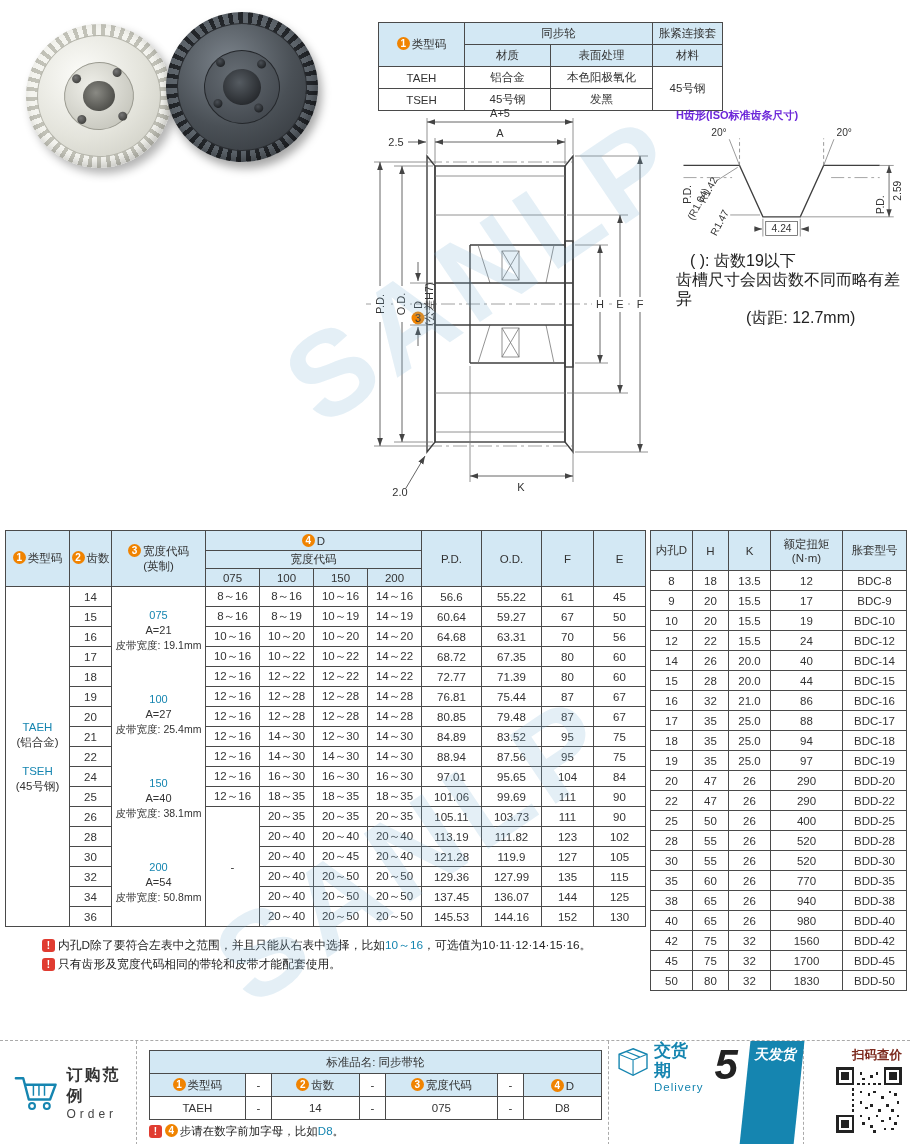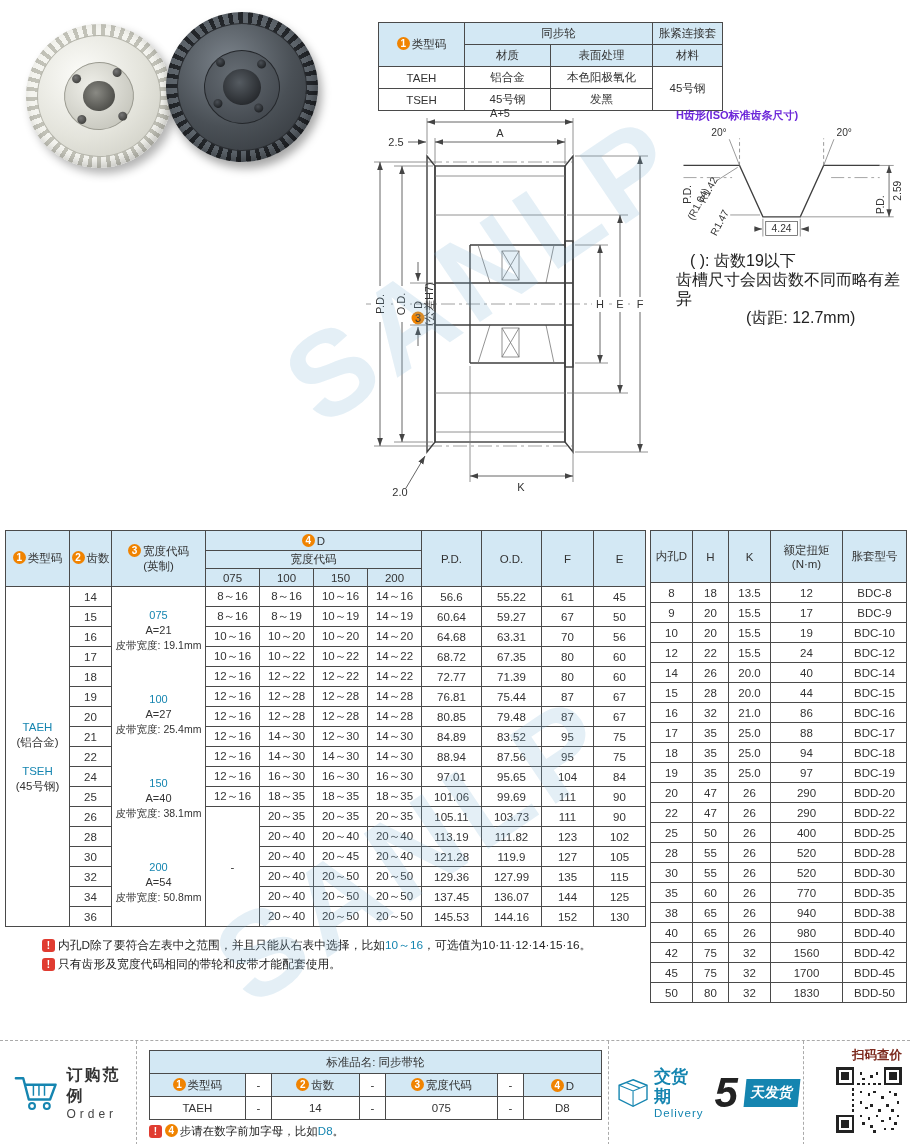--- a/index.html
+++ b/index.html
@@ -65,21 +65,21 @@
   
   .bottom-strip{position:absolute;left:0;top:1040px;width:910px;height:104px;
         border-top:1px dashed #aaa;display:flex;align-items:stretch;}
   .ex-head{width:145px;display:flex;align-items:center;gap:8px;padding-left:14px;border-right:1px dashed #aaa;}
   .ex-zh{font-size:16px;font-weight:bold;color:#333;letter-spacing:2px;}
   .ex-en{font-size:12px;color:#444;letter-spacing:4px;}
   .ex-body{flex:1;padding:9px 6px 0 12px;}
   .otable{width:452px;}
   .otable td{height:22px;}
   .onote{margin-top:4px;font-size:11.5px;color:#222;}
-  .delivery{width:182px;border-left:1px dashed #aaa;display:flex;align-items:center;gap:5px;padding:0 4px 0 8px;}
+  .delivery{width:182px;border-left:1px dashed #aaa;display:flex;gap:5px;padding:0 4px 0 8px;}
   .dzh{color:#1585b0;font-weight:bold;font-size:17px;line-height:20px;}
   .den{color:#1585b0;font-size:11.5px;letter-spacing:1px;}
   .dnum{font-size:42px;font-style:italic;font-weight:bold;color:#222;margin:0 2px 0 6px;}
   .dunit{background:#1585b0;color:#fff;font-size:14px;font-weight:bold;padding:5px 6px;transform:skewX(-6deg);white-space:nowrap;}
   .qrblock{width:112px;border-left:1px dashed #aaa;padding:6px 8px 0 4px;text-align:right;}
   .qrlabel{color:#7d2b1f;font-weight:bold;font-size:12.5px;margin-bottom:3px;}
   .qrsvg{width:66px;height:66px;}
   
   .wm{position:absolute;font-weight:bold;color:rgba(120,175,210,.20);transform:rotate(-34deg);
       letter-spacing:8px;pointer-events:none;z-index:5;font-size:120px;font-family:"Liberation Sans",sans-serif;}
@@ -508,21 +508,21 @@
 
   <table class="dtable bushing">
     <colgroup>
         <col style="width:42px">
         <col style="width:36px">
         <col style="width:42px">
         <col style="width:72px">
         <col style="width:64px">
       </colgroup>
     <thead>
-      <tr style="height:52px">
+      <tr style="height:40px">
         <th>内孔D</th>
         <th>H</th>
         <th>K</th>
         <th>
             <div>额定扭矩</div>
             <div>(N·m)</div>
           </th>
         <th>胀套型号</th>
       </tr>
     </thead>

